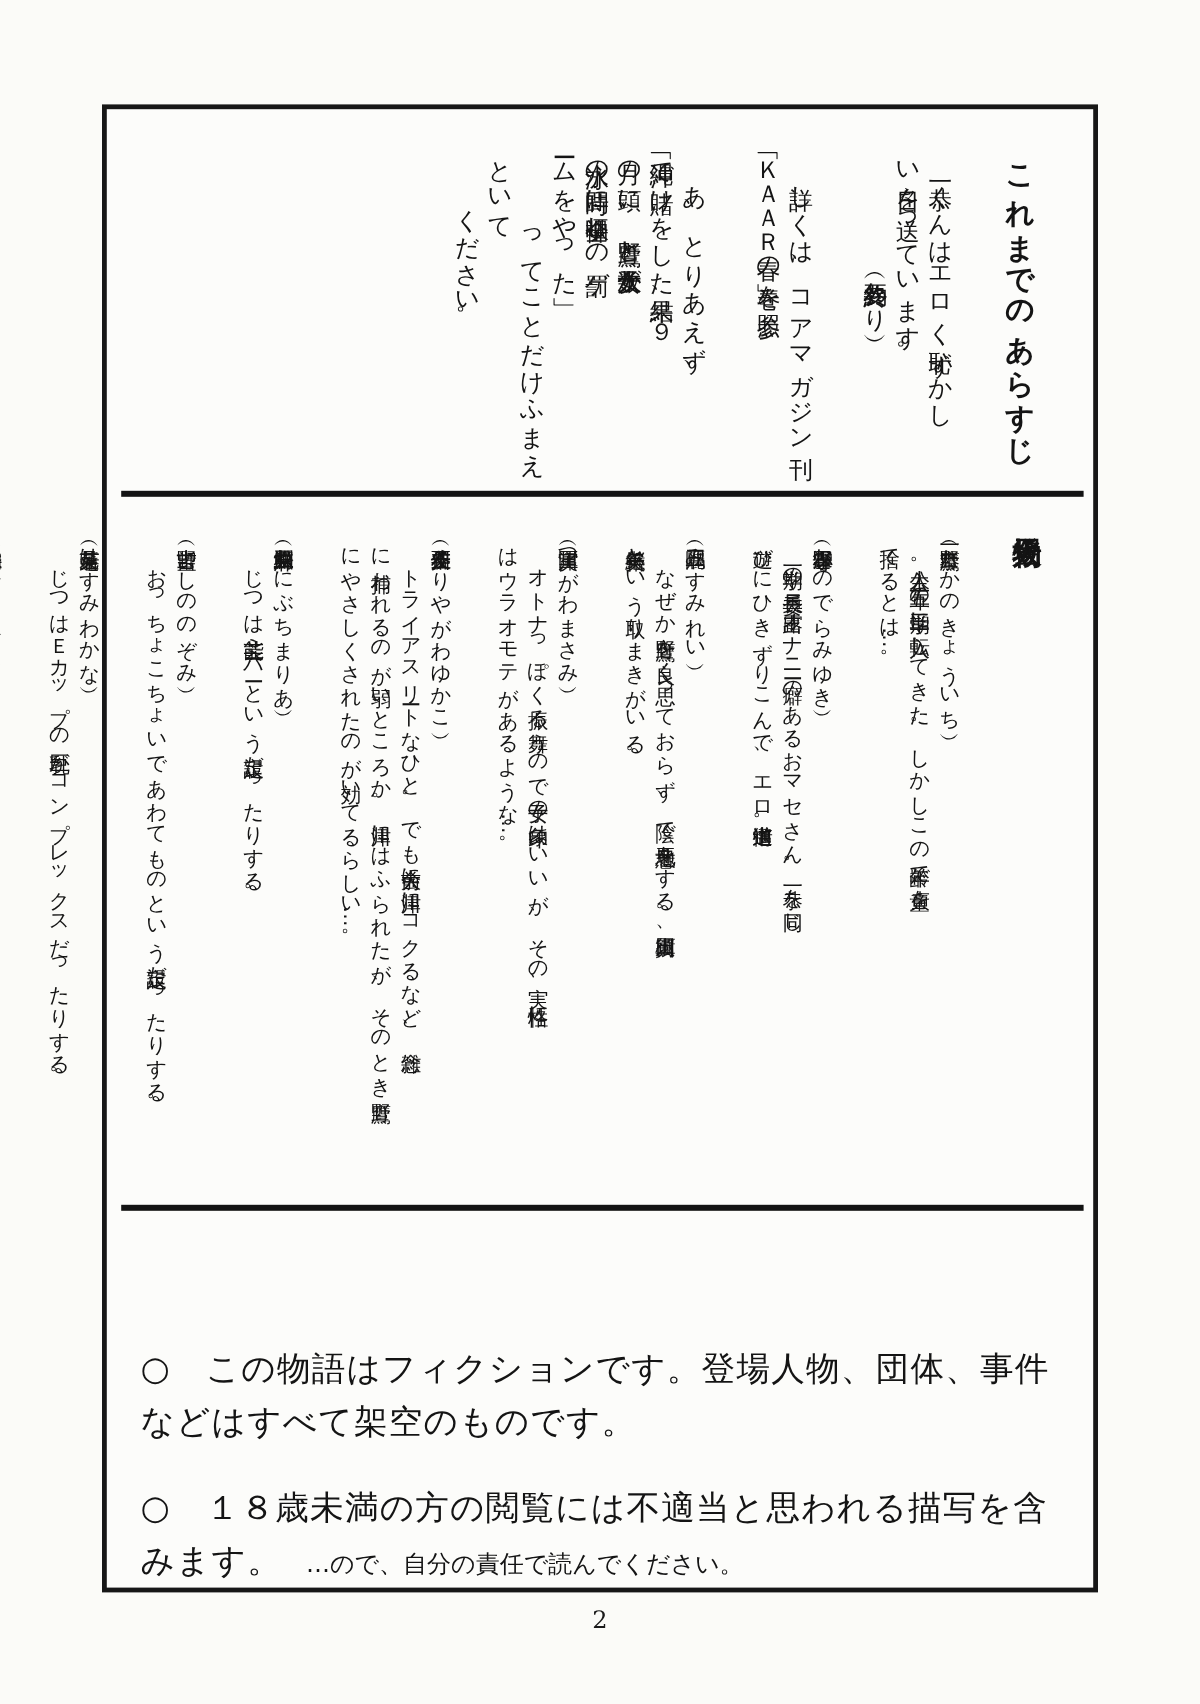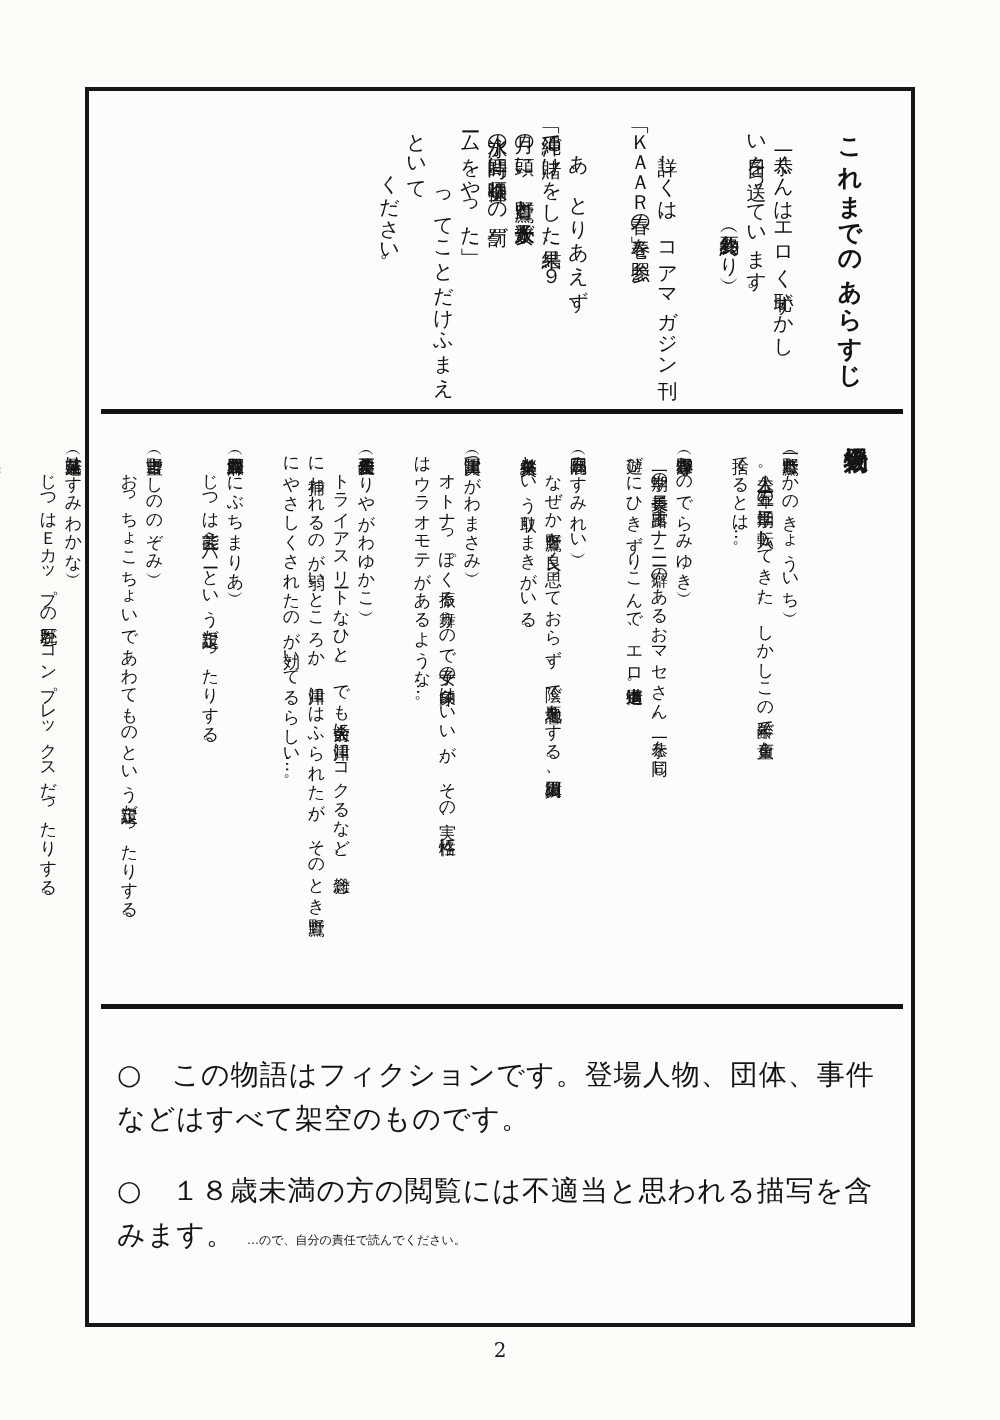--- a/index.html
+++ b/index.html
@@ -79,33 +79,33 @@
     margin: 0 0 0 12px;
   }
 
   
   .notices {
     position: absolute;
     top: 918px;
     left: 0;
     right: 0;
     bottom: 0;
-    padding: 44px 28px 0 28px;
+    padding: 110px 28px 0 28px;
     box-sizing: border-box;
     border-radius: 20px;
   }
   .notice {
     font-size: 28px;
     line-height: 44px;
     margin: 0 0 28px 0;
     white-space: pre-line;
     letter-spacing: 1px;
   }
   .notice .note-small {
-    font-size: 12px;
+    font-size: 20px;
     letter-spacing: 0;
   }
   .page-number {
     position: absolute;
     left: 0;
     top: 1338px;
     width: 100%;
     text-align: center;
     font-family: "DejaVu Serif", serif;
     font-size: 20px;

